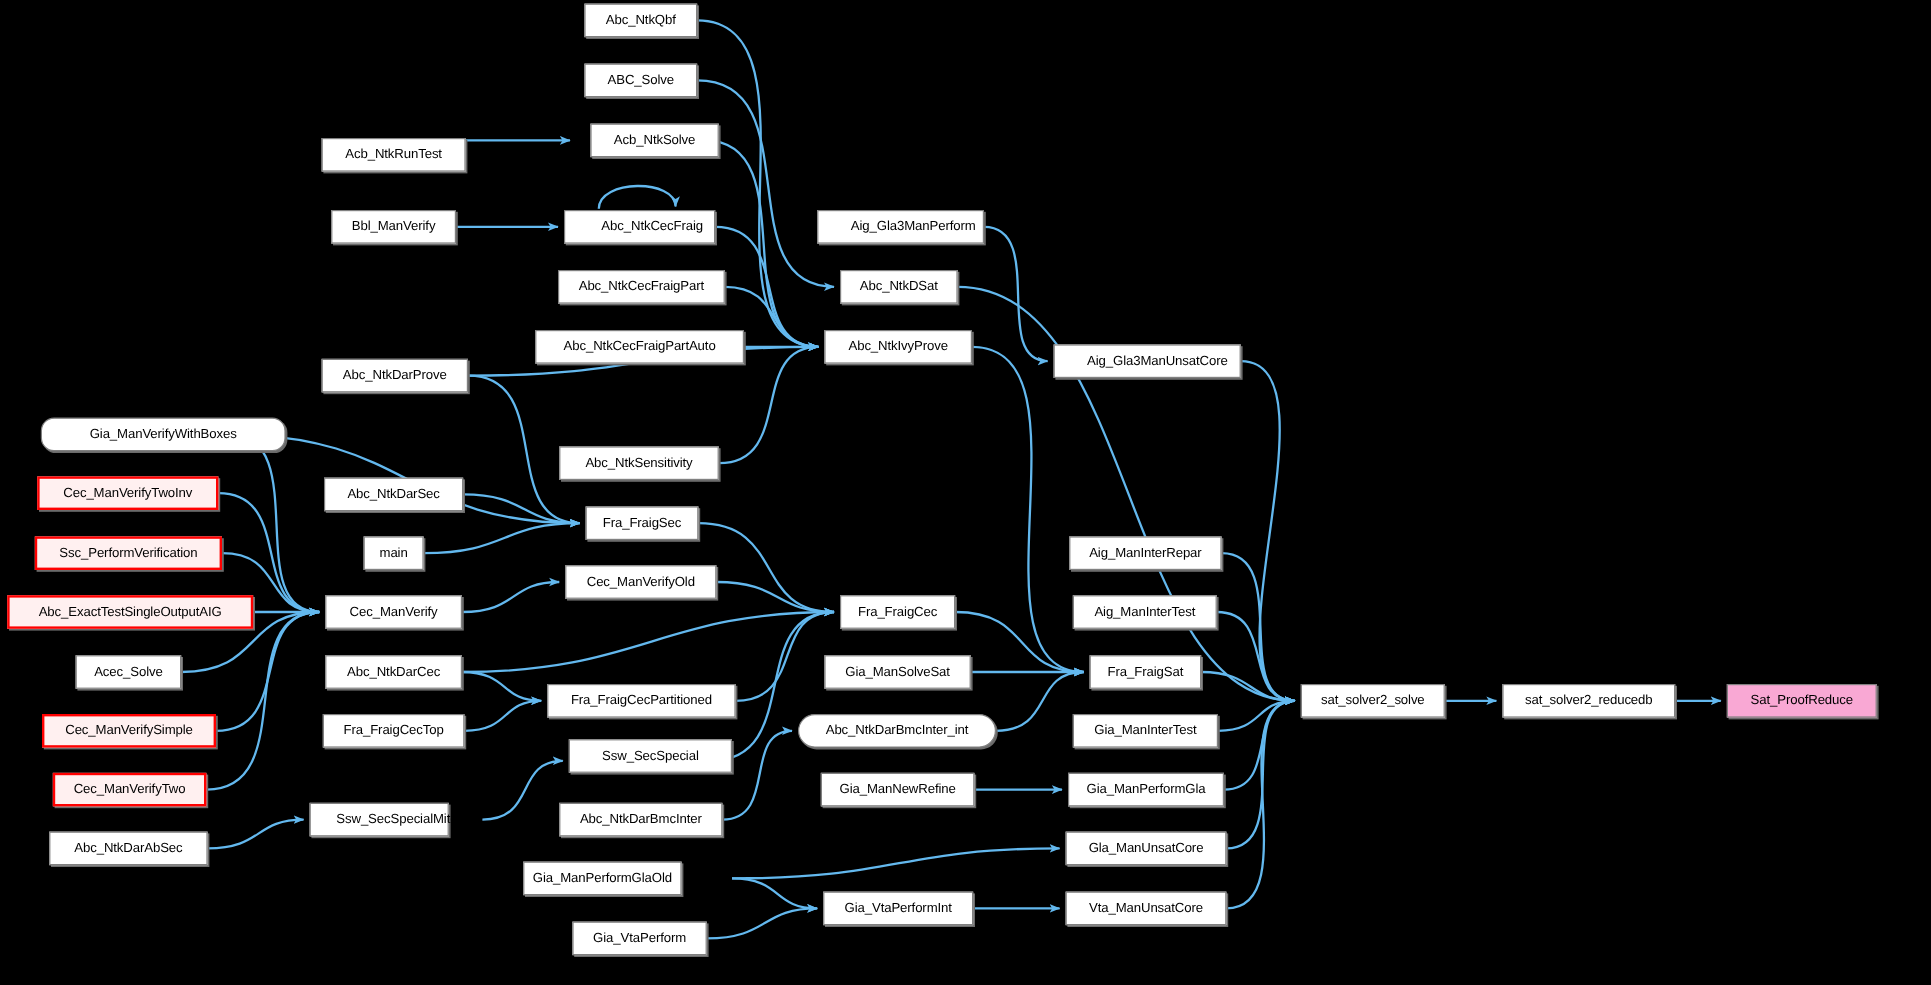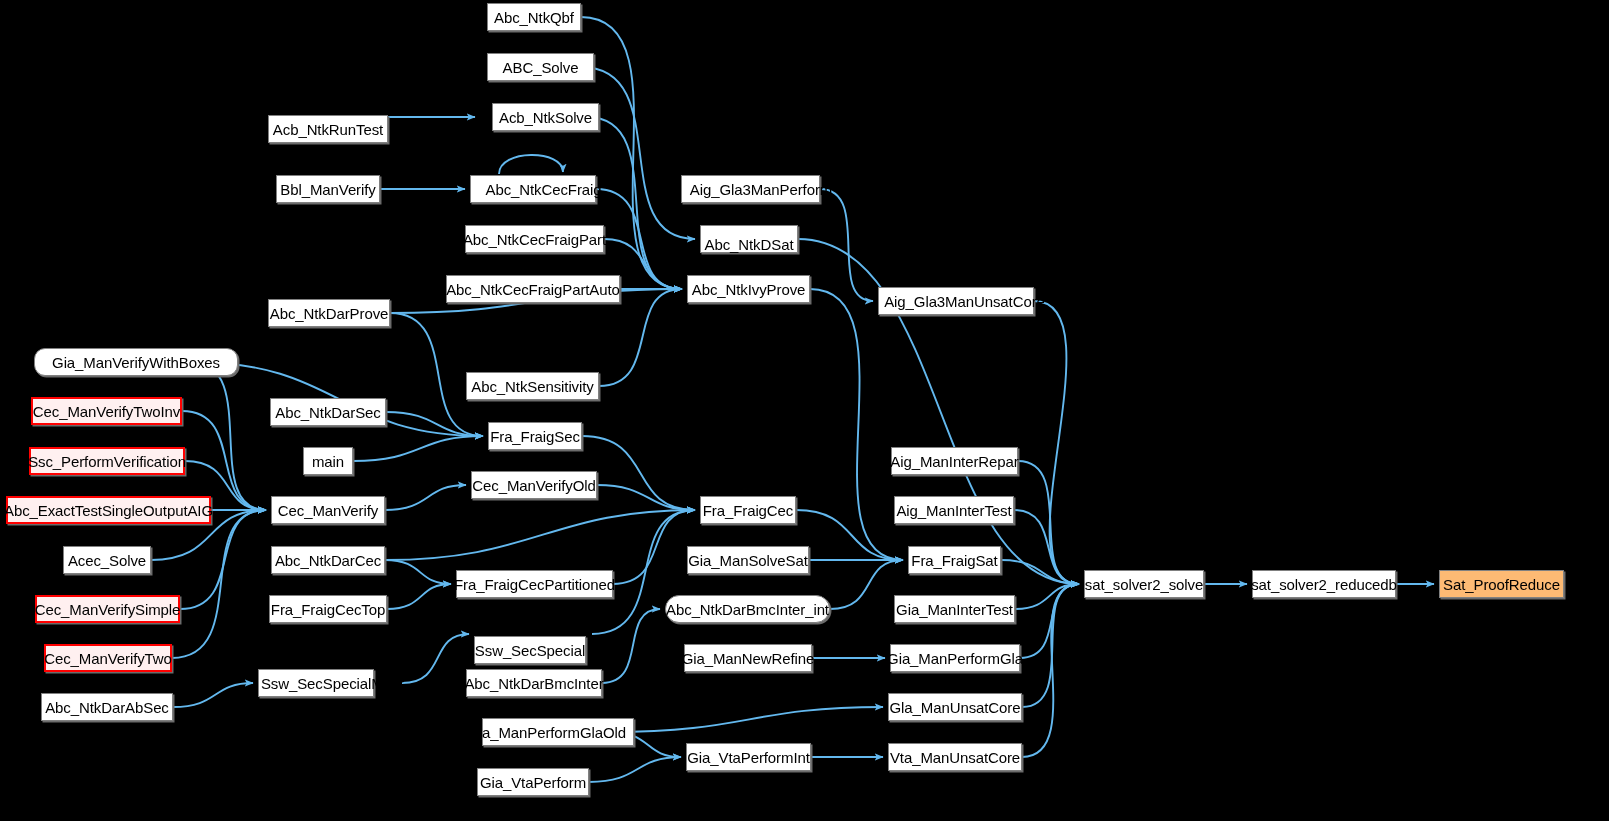--- a/index.html
+++ b/index.html
@@ -28,34 +28,34 @@
     position: absolute;
     box-sizing: border-box;
     display: flex;
     align-items: center;
     justify-content: center;
     height: 28px;
     background: #ffffff;
     border: 1px solid #808080;
     box-shadow: 1.5px 1.5px 0 0 #6b6b6b;
     color: #000000;
-    font-size: 15px;
+    font-size: 11px;
     line-height: 1;
     letter-spacing: -0.1px;
     white-space: nowrap;
     padding: 0 7px;
     cursor: pointer;
   }
   .node.red {
     border: 2px solid #ff0000;
     background: #fff0f0;
     box-shadow: 1.5px 1.5px 0 0 #6b6b6b;
   }
   .node.gray {
-    background: #fdba74;
+    background: #f9a8d4;
     border: 1px solid #808080;
   }
   .node-label {
     pointer-events: none;
   }
 </style>
 </head>
 <body>
 
 <div id="canvas">
@@ -119,42 +119,42 @@
         <path d="M811,757 C847.96,757 851.04,757 883,757" fill="none" stroke="#63b8ee" stroke-width="1.9" marker-end="url(#arrow)"></path>
         <path d="M1022,757 C1089.82,757 1016.1800000000001,584 1079,584" fill="none" stroke="#63b8ee" stroke-width="1.9" marker-end="url(#arrow)"></path>
         <path d="M1204,584 C1227.04,584 1228.96,584 1247,584" fill="none" stroke="#63b8ee" stroke-width="1.9" marker-end="url(#arrow)"></path>
         <path d="M1396,584 C1416.64,584 1418.36,584 1434,584" fill="none" stroke="#63b8ee" stroke-width="1.9" marker-end="url(#arrow)"></path>
       </g>
   </svg>
   <div id="nodes">
       <div class="node" style="left: 487px; top: 3px; width: 94px;">
         <span class="node-label">Abc_NtkQbf</span>
       </div>
-      <div class="node" style="left: 487px; top: 53px; width: 107px;">
+      <div class="node" style="left: 487px; top: 53px; width: 94px;">
         <span class="node-label">ABC_Solve</span>
       </div>
       <div class="node" style="left: 268px; top: 103px; width: 120px; margin-top: 12px;">
         <span class="node-label">Acb_NtkRunTest</span>
       </div>
       <div class="node" style="left: 480px; top: 103px; width: 107px; margin-left: 12px;">
         <span class="node-label">Acb_NtkSolve</span>
       </div>
       <div class="node" style="left: 276px; top: 175px; width: 104px;">
         <span class="node-label">Bbl_ManVerify</span>
       </div>
       <div class="node" style="left: 470px; top: 175px; width: 126px; padding-left: 28px;">
         <span class="node-label">Abc_NtkCecFraig</span>
       </div>
       <div class="node" style="left: 681px; top: 175px; width: 139px; padding-left: 28px;">
         <span class="node-label">Aig_Gla3ManPerform</span>
       </div>
       <div class="node" style="left: 465px; top: 225px; width: 139px;">
         <span class="node-label">Abc_NtkCecFraigPart</span>
       </div>
-      <div class="node" style="left: 700px; top: 225px; width: 98px; align-items: flex-end;">
+      <div class="node" style="left: 700px; top: 225px; width: 98px;">
         <span class="node-label">Abc_NtkDSat</span>
       </div>
       <div class="node" style="left: 446px; top: 275px; width: 174px;">
         <span class="node-label">Abc_NtkCecFraigPartAuto</span>
       </div>
       <div class="node" style="left: 687px; top: 275px; width: 123px;">
         <span class="node-label">Abc_NtkIvyProve</span>
       </div>
       <div class="node" style="left: 878px; top: 287px; width: 156px; padding-left: 24px;">
         <span class="node-label">Aig_Gla3ManUnsatCore</span>
@@ -230,21 +230,21 @@
       </div>
       <div class="node" style="left: 269px; top: 595px; width: 118px;">
         <span class="node-label">Fra_FraigCecTop</span>
       </div>
       <div class="node" style="left: 456px; top: 570px; width: 157px;">
         <span class="node-label">Fra_FraigCecPartitioned</span>
       </div>
       <div class="node" style="left: 665px; top: 595px; width: 165px; border-radius: 14px;">
         <span class="node-label">Abc_NtkDarBmcInter_int</span>
       </div>
-      <div class="node" style="left: 474px; top: 636px; width: 112px;">
+      <div class="node" style="left: 474px; top: 616px; width: 136px;">
         <span class="node-label">Ssw_SecSpecial</span>
       </div>
       <div class="node red" style="left: 44px; top: 644px; width: 128px;">
         <span class="node-label">Cec_ManVerifyTwo</span>
       </div>
       <div class="node" style="left: 684px; top: 644px; width: 128px;">
         <span class="node-label">Gia_ManNewRefine</span>
       </div>
       <div class="node" style="left: 890px; top: 644px; width: 130px;">
         <span class="node-label">Gia_ManPerformGla</span>
@@ -254,21 +254,21 @@
       </div>
       <div class="node" style="left: 466px; top: 669px; width: 136px;">
         <span class="node-label">Abc_NtkDarBmcInter</span>
       </div>
       <div class="node" style="left: 41px; top: 693px; width: 132px;">
         <span class="node-label">Abc_NtkDarAbSec</span>
       </div>
       <div class="node" style="left: 888px; top: 693px; width: 134px;">
         <span class="node-label">Gla_ManUnsatCore</span>
       </div>
-      <div class="node" style="left: 482px; top: 718px; width: 152px; justify-content: flex-end;">
+      <div class="node" style="left: 436px; top: 718px; width: 132px; justify-content: flex-end;">
         <span class="node-label">Gia_ManPerformGlaOld</span>
       </div>
       <div class="node" style="left: 686px; top: 743px; width: 125px;">
         <span class="node-label">Gia_VtaPerformInt</span>
       </div>
       <div class="node" style="left: 888px; top: 743px; width: 134px;">
         <span class="node-label">Vta_ManUnsatCore</span>
       </div>
       <div class="node" style="left: 477px; top: 768px; width: 112px;">
         <span class="node-label">Gia_VtaPerform</span>

